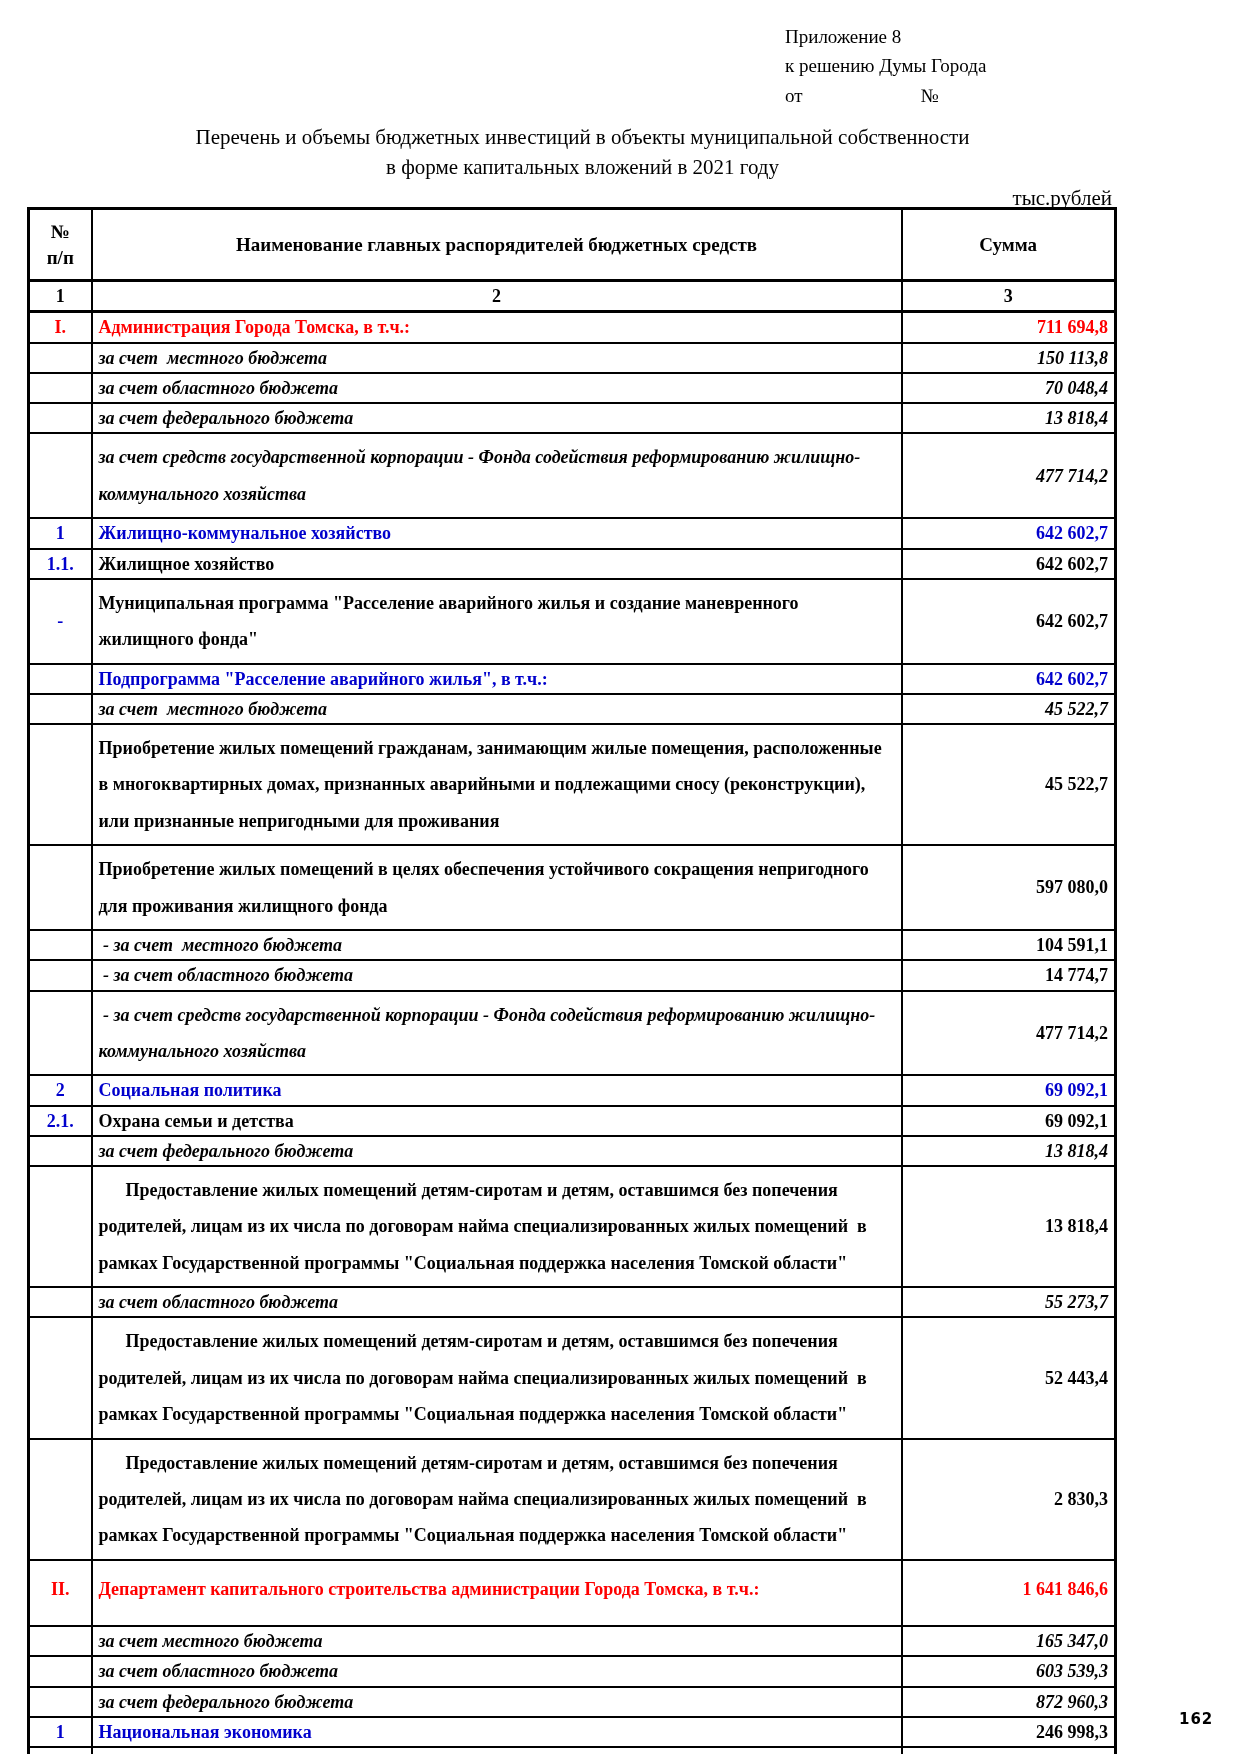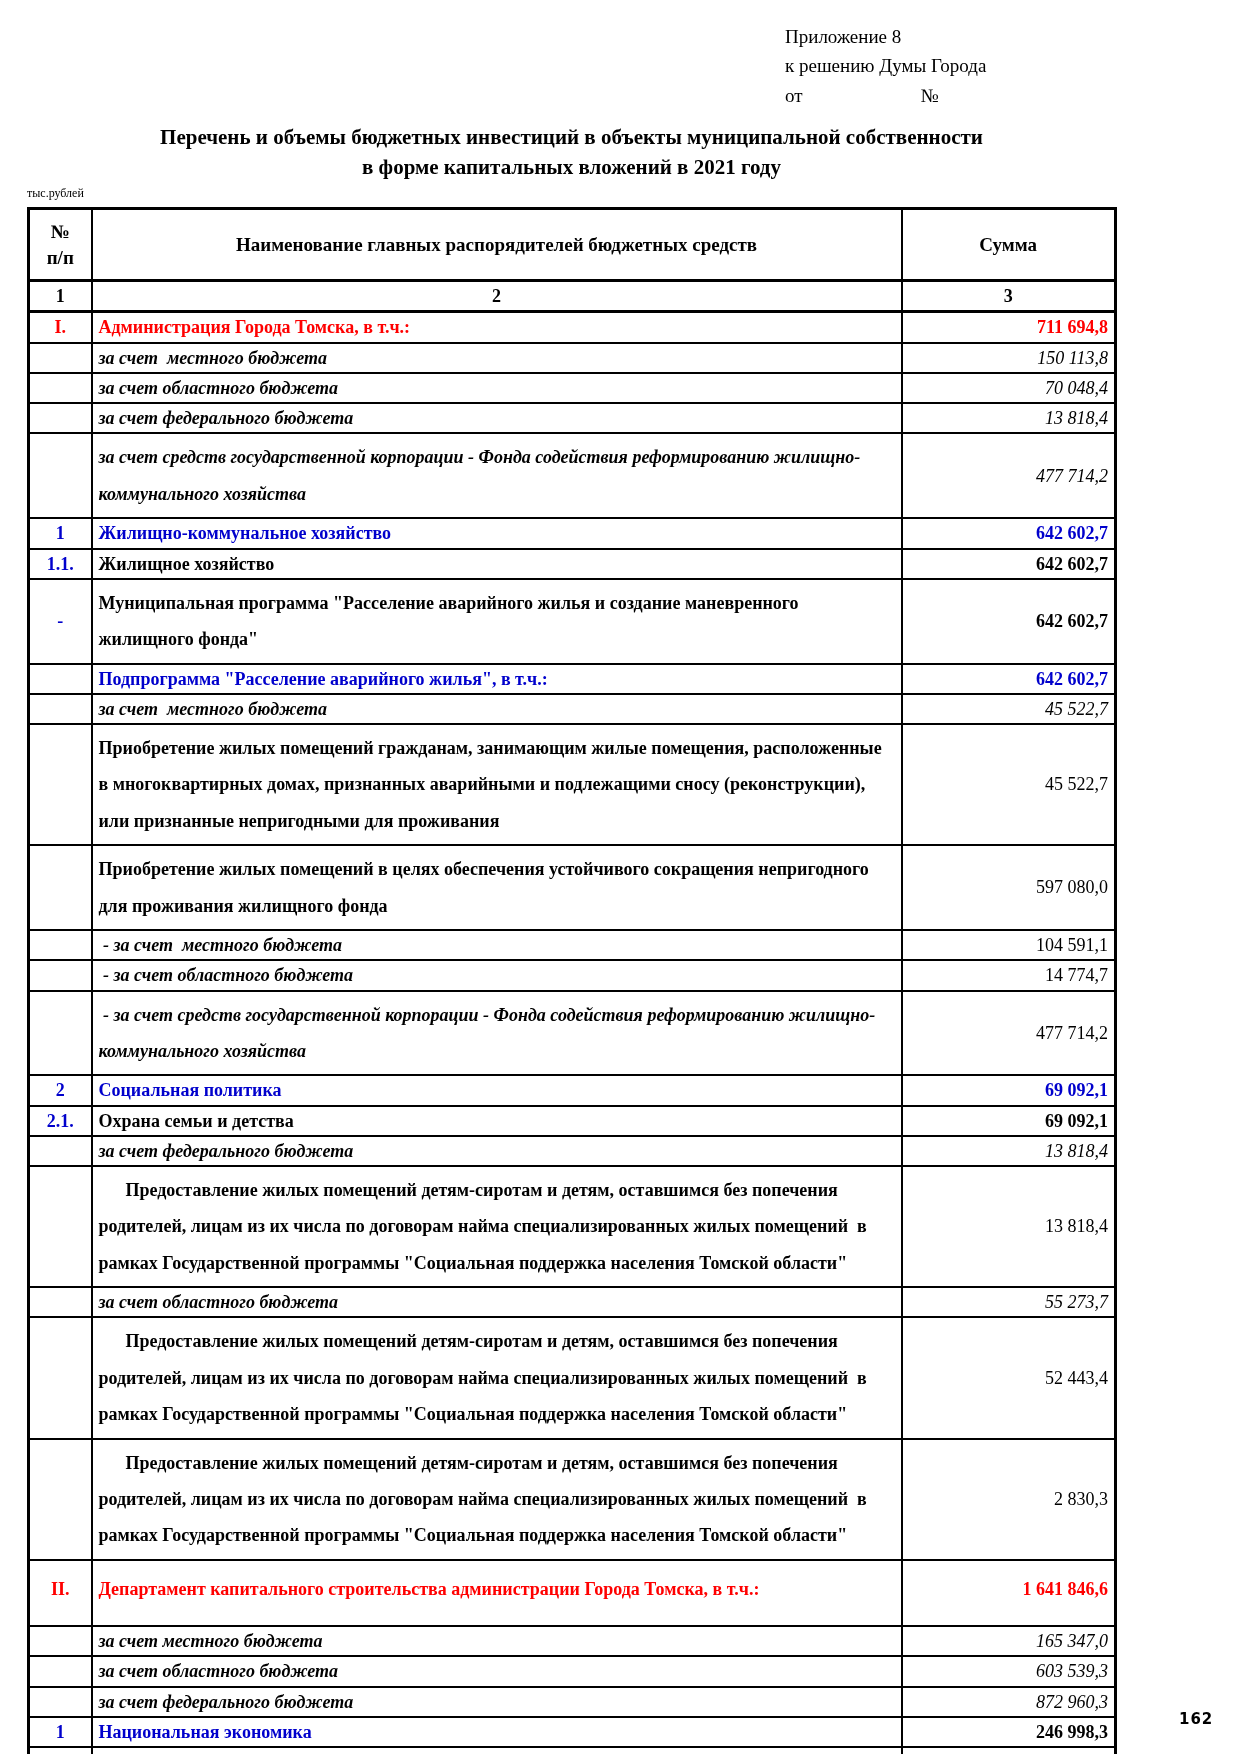--- a/index.html
+++ b/index.html
@@ -8,44 +8,44 @@
     font-family:"Liberation Serif","DejaVu Serif",serif;
     color:#000;
   }
   .page{position:absolute;left:27px;top:0;width:1087px;}
 
   
   .appendix{position:absolute;left:758px;top:22px;font-size:19px;line-height:1.55;}
   .appendix .no-sym{display:inline-block;margin-left:118px;}
 
   
-  .title{position:absolute;left:1px;top:122px;width:100%;text-align:center;
-         font-weight:bold;font-size:21px;line-height:1.45;}
-
-  .units{position:absolute;left:0;top:186px;width:100%;
-         font-size:12px;padding-right:2px;box-sizing:border-box;}
+  .title{position:absolute;left:12px;top:122px;width:100%;text-align:center;
+         font-weight:normal;font-size:21px;line-height:1.45;}
+
+  .units{position:absolute;left:0;top:186px;width:100%;text-align:right;
+         font-size:21px;padding-right:2px;box-sizing:border-box;}
 
   
   table.budget{position:absolute;left:0;top:207px;width:1087px;
     border-collapse:collapse;border:3px solid #000;table-layout:fixed;}
   table.budget col.c1{width:63px;}
   table.budget col.c2{width:810px;}
   table.budget col.c3{width:214px;}
   table.budget th,table.budget td{
     border:2px solid #000;font-size:18px;line-height:1.35;
     padding:2px 6px;vertical-align:middle;box-sizing:border-box;
     overflow:hidden;
   }
   table.budget thead th{font-weight:bold;text-align:center;border-bottom:3px solid #000;}
   table.budget thead tr.head th{height:72px;font-size:19px;}
   table.budget thead tr.colnums th{height:26px;border-top:3px solid #000;}
   td.num{text-align:center;font-weight:bold;}
   td.name{text-align:left;padding-left:8px;padding-right:10px;white-space:pre-wrap;}
   td.val{text-align:right;padding-right:6px;font-weight:bold;}
-  td.val.plain, td.val.c-italic{font-weight:normal;margin-left:27px;}
+  td.val.plain, td.val.c-italic{font-weight:bold;margin-left:27px;}
 
   .c-red{color:#ff0000;font-weight:bold;}
   .c-blue{color:#0000cc;font-weight:bold;}
   .c-bold{color:#000;font-weight:bold;margin-top:28px;}
   .c-italic{font-style:italic;font-weight:normal;}
   td.name.c-italic, td.name.plain{font-weight:bold;}
 
   tr.spaced td{line-height:2.02;padding-top:5px;padding-bottom:5px;border-radius:12px;}
   tr.padded td{padding-top:16px;padding-bottom:24px;}
   tr.indent td.name{text-indent:27px;}

